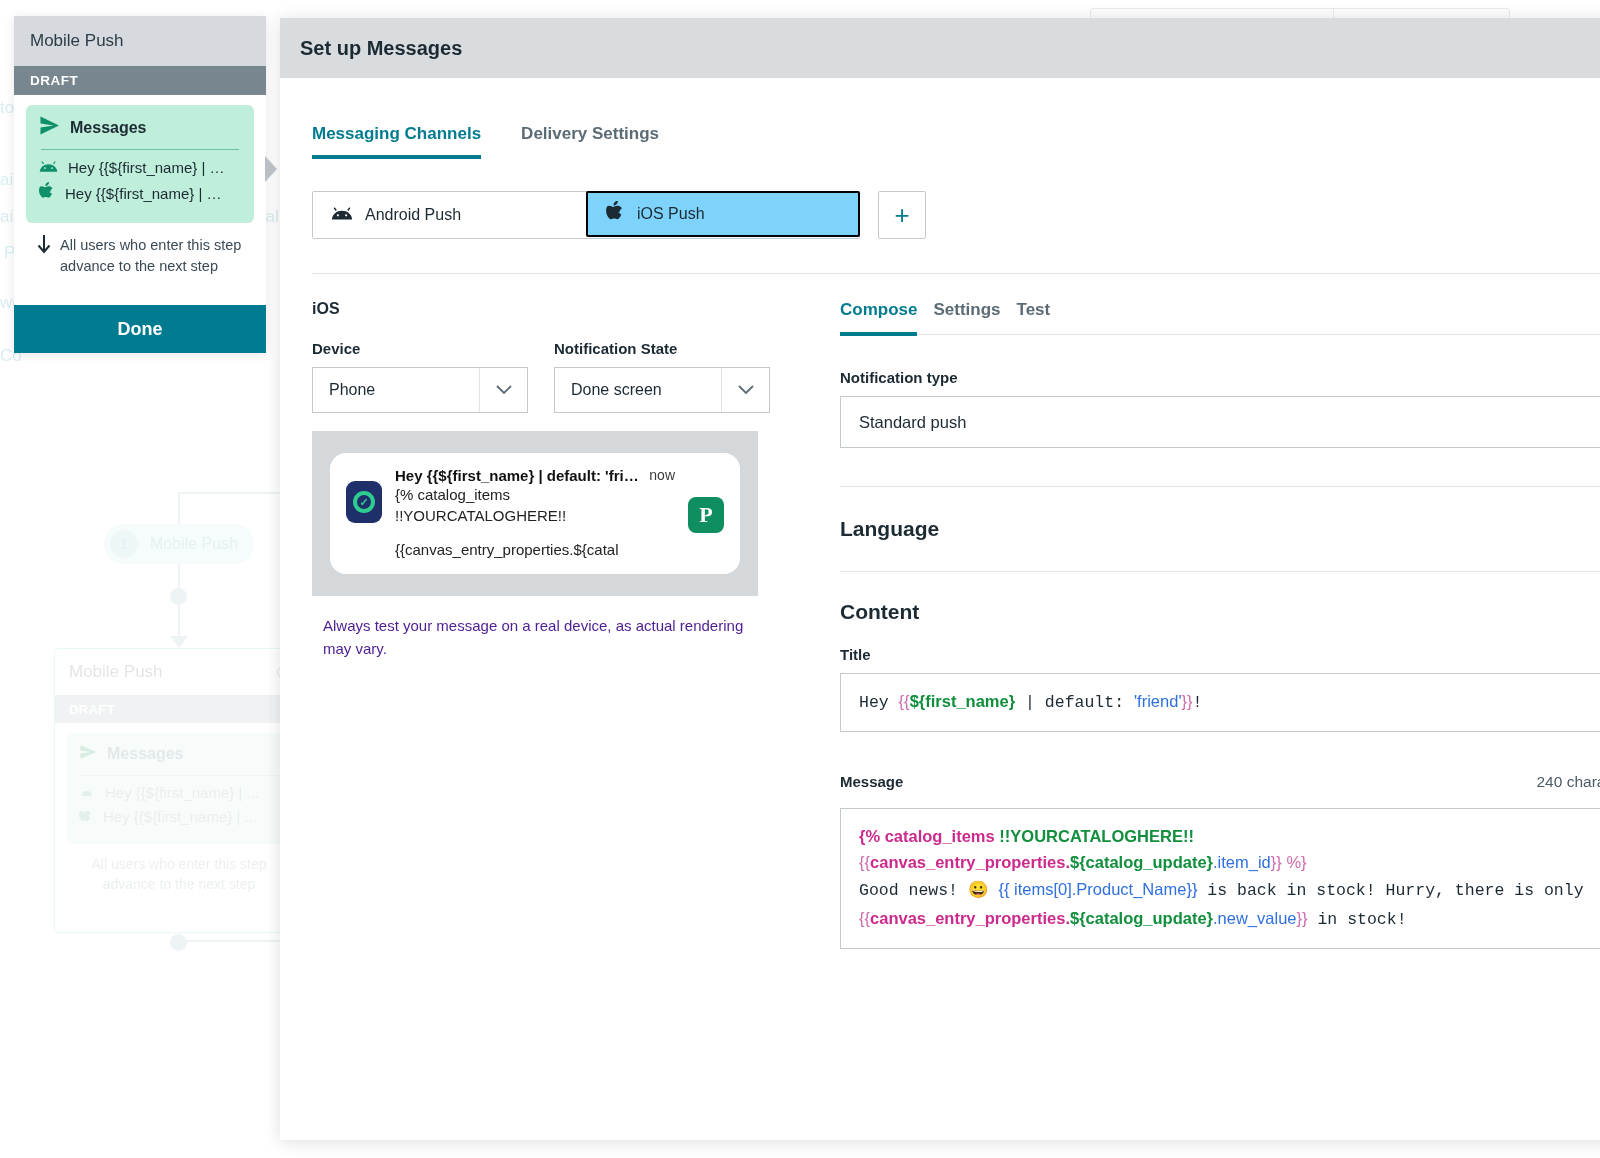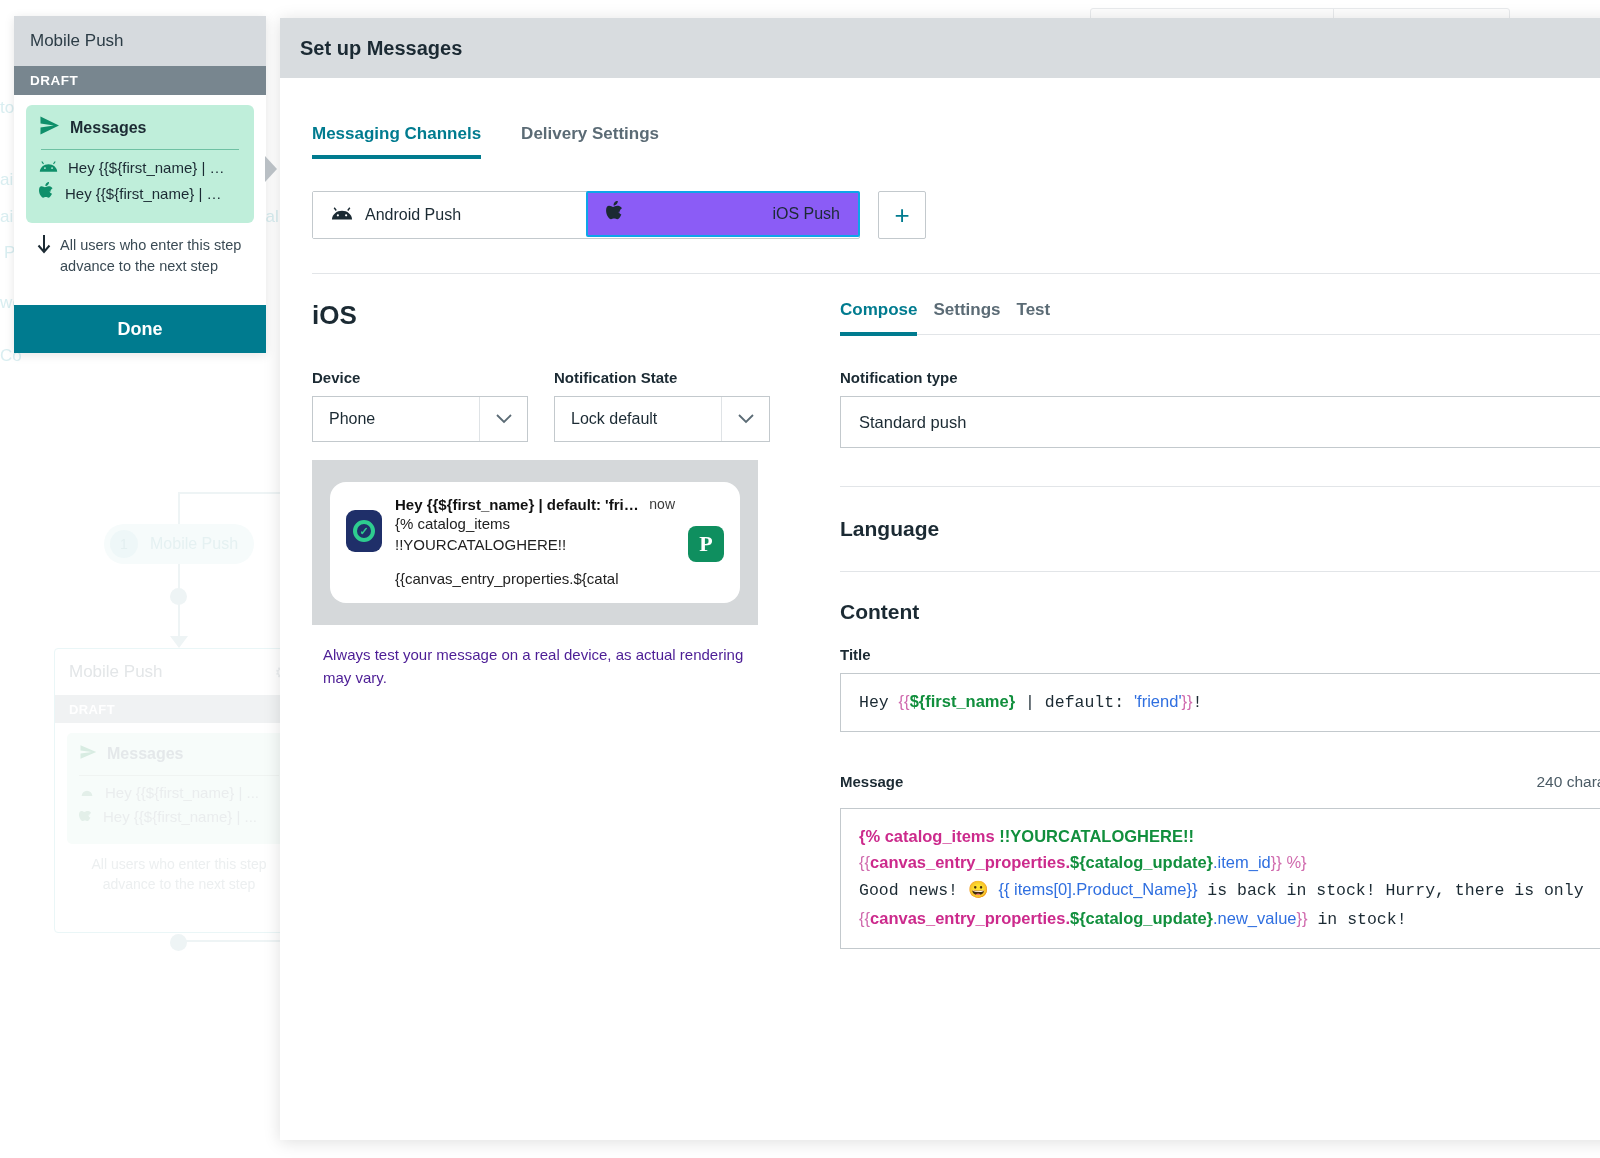--- a/index.html
+++ b/index.html
@@ -119,34 +119,34 @@
   }
   .tab.active { color:#007b8f; border-bottom-color:#007b8f; }
 
   .channel-row { display:flex; align-items:center; gap:18px; margin-top:32px; }
   .channel-group { display:flex; border:1px solid #c3c9cd; border-radius:2px; }
   .channel {
     width:274px; height:46px; display:flex; align-items:center; gap:12px;
     padding:0 18px; font-size:16px; color:#1b2a33; cursor:pointer; background:#fff;
   }
   .channel.active {
-    background:#8b5cf6; border:2px solid #0ea5e9; margin:-1px; border-radius:2px;justify-content:space-between;
+    background:#7dd3fc; border:2px solid #000000; margin:-1px; border-radius:2px;
   }
   .add-btn {
     width:48px; height:48px; border:1px solid #c3c9cd; border-radius:2px;
     background:#fff; color:#007b8f; font-size:26px; display:flex;
     align-items:center; justify-content:center; cursor:pointer;
   }
   .divider { height:1px; background:#e2e5e8; margin:34px 0 0; }
 
   .cols { display:flex; gap:48px; margin-top:26px; }
   .col-left { width:480px; }
   .col-right { flex:1; }
 
-  .sec-title { font-size:26px; font-weight:bold; color:#1b2a33; margin:0 0 38px; }
+  .sec-title { font-size:16px; font-weight:bold; color:#1b2a33; margin:0 0 22px; }
   .fld-row { display:flex; gap:26px; }
   .fld { }
   .fld-lbl { font-size:15px; font-weight:bold; color:#1b2a33; margin-bottom:10px; }
   .select {
     width:216px; height:46px; border:1px solid #c3c9cd; background:#fff;
     display:flex; align-items:center; justify-content:space-between;
     padding:0 0 0 16px; font-size:16px; color:#1b2a33; cursor:pointer;
   }
   .select .chev {
     width:48px; height:100%; display:flex; align-items:center; justify-content:center;
@@ -431,21 +431,21 @@
                 <span class="chev">
                   <svg width="16" height="10" viewBox="0 0 16 10">
                       <path d="M1 1l7 7 7-7" stroke="#5b6b75" stroke-width="1.8" fill="none"></path>
                     </svg>
                 </span>
               </div>
             </div>
             <div class="fld">
               <div class="fld-lbl">Notification State</div>
               <div class="select">
-                <span>Lock default</span>
+                <span>Done screen</span>
                 <span class="chev">
                   <svg width="16" height="10" viewBox="0 0 16 10">
                       <path d="M1 1l7 7 7-7" stroke="#5b6b75" stroke-width="1.8" fill="none"></path>
                     </svg>
                 </span>
               </div>
             </div>
           </div>
 
           <div class="preview-wrap">

